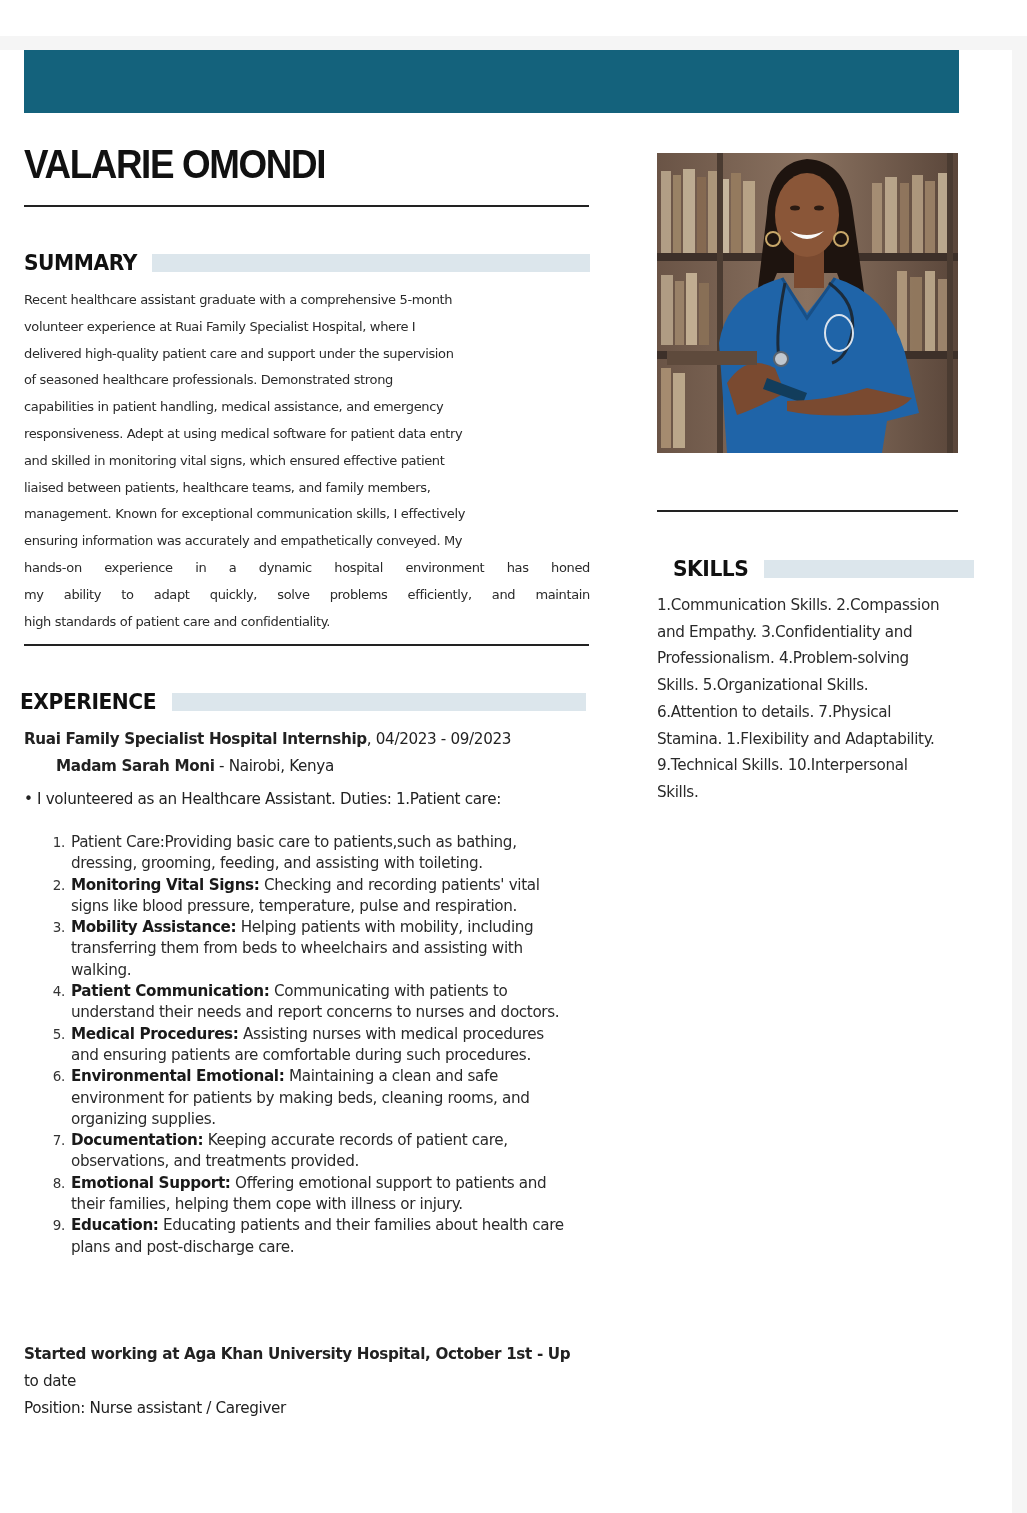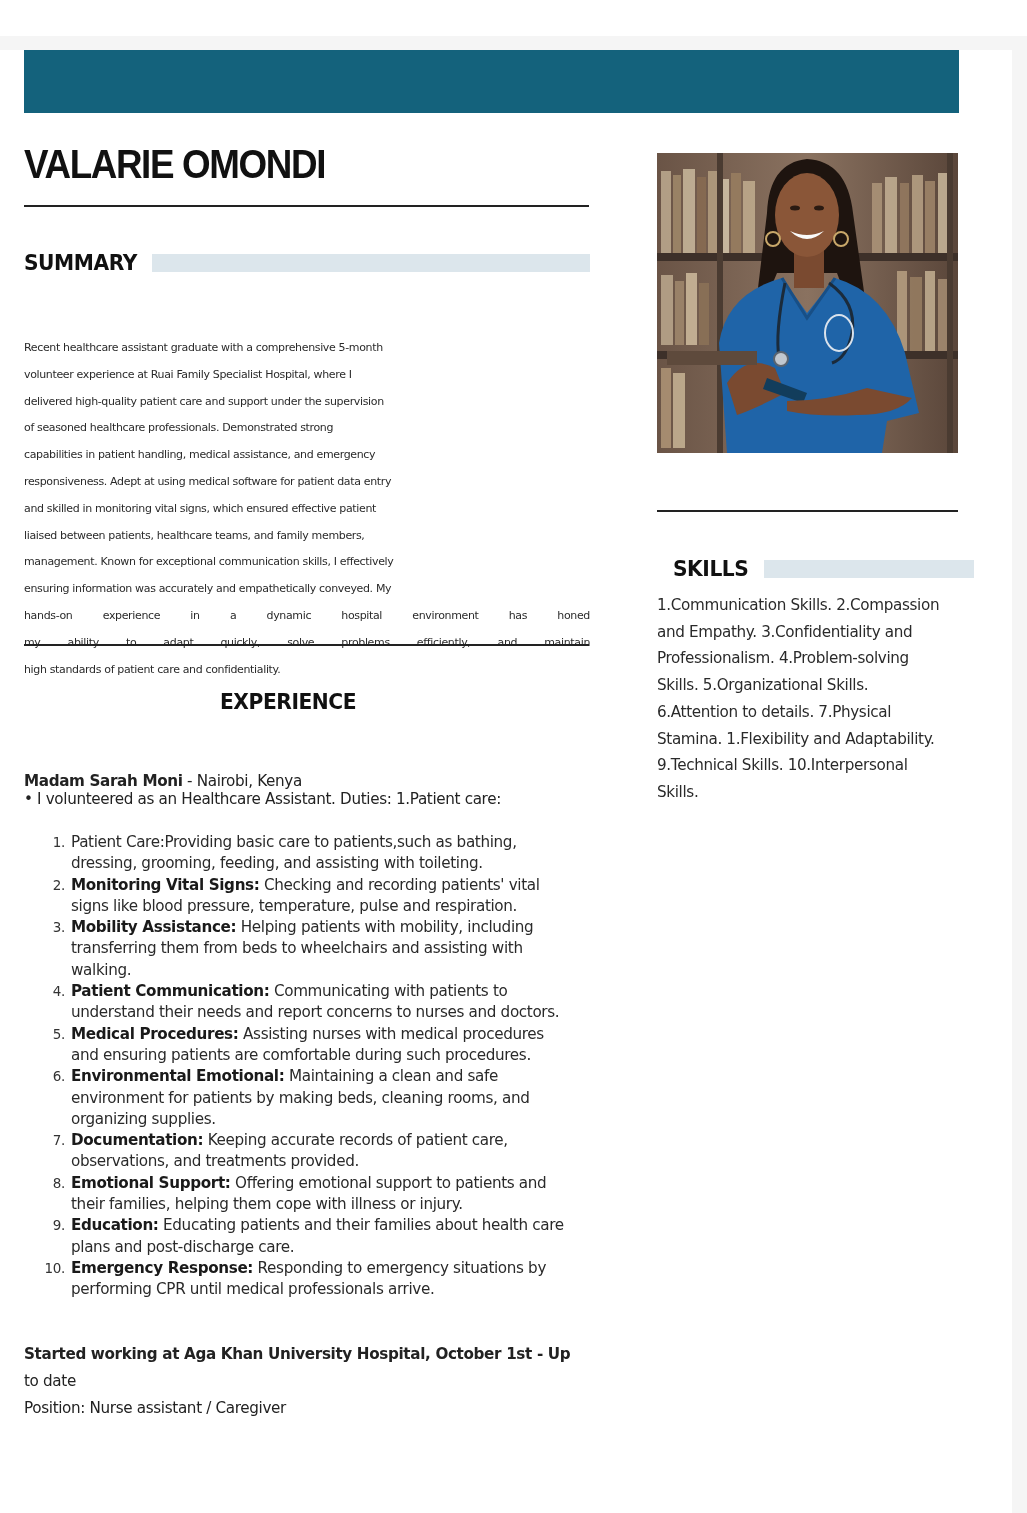--- a/index.html
+++ b/index.html
@@ -16,22 +16,22 @@
 
   .name { position: absolute; left: 24px; top: 92px; font-family: "Liberation Sans", sans-serif; font-weight: bold;
           font-size: 40px; letter-spacing: -1.5px; color: #111; transform: scaleX(0.92); transform-origin: left; }
   .rule { position: absolute; height: 2px; background: #222; }
 
   .section-head { position: absolute; display: flex; align-items: center; }
   .section-head .title { font-family: "DejaVu Sans", sans-serif; font-weight: bold; font-size: 22px; color: #111;
           letter-spacing: -0.5px; white-space: nowrap; transform: scaleX(0.92); transform-origin: left; }
   .section-head .bar { height: 18px; background: #dce6ec; flex: 1; }
 
-  .summary-text { position: absolute; left: 24px; top: 237px; width: 566px; font-size: 11px; line-height: 26.8px;
-          color: #2a2a2a; letter-spacing: -0.35px; text-align: left; margin-top: 48px; }
+  .summary-text { position: absolute; left: 24px; top: 237px; width: 566px; font-size: 13px; line-height: 26.8px;
+          color: #2a2a2a; letter-spacing: -0.35px; text-align: left; }
   .summary-text .just { text-align: justify; text-align-last: justify; display: block; }
 
   .exp-line { position: absolute; left: 24px; font-size: 15.2px; color: #222; letter-spacing: -0.35px; white-space: nowrap; }
   .exp-line b { font-weight: bold; }
 
   .duties { position: absolute; left: 24px; top: 782px; width: 566px; }
   .duty { display: flex; font-size: 15.2px; line-height: 21.3px; color: #2a2a2a; letter-spacing: -0.35px; }
   .duty .num { width: 47px; text-align: right; padding-right: 6px; flex-shrink: 0; font-size: 13.5px; color: #333; }
   .duty .body { width: 500px; }
   .duty .body b { color: #1a1a1a; }
@@ -71,26 +71,29 @@
     <span class="line" style="display:block">liaised between patients, healthcare teams, and family members,</span>
     <span class="line" style="display:block">management. Known for exceptional communication skills, I effectively</span>
     <span class="line" style="display:block">ensuring information was accurately and empathetically conveyed. My</span>
     <span class="line just">hands-on experience in a dynamic hospital environment has honed</span>
     <span class="line just">my ability to adapt quickly, solve problems efficiently, and maintain</span>
     <span class="line" style="display:block">high standards of patient care and confidentiality.</span>
   </div>
 
   <div class="rule" style="left:24px; top:594px; width:565px;"></div>
 
-  <div class="section-head" style="left:13px; top:639px; width:566px;flex-direction:column;">
+  <div class="section-head" style="left:20px; top:639px; width:566px;">
     <span class="title" style="width:152px;">EXPERIENCE</span>
     <span class="bar"></span>
   </div>
 
-  <div class="exp-line" style="top:722px;">
+  <div class="exp-line" style="top:680px;">
+    <b>Ruai Family Specialist Hospital Internship</b><span>, 04/2023 - 09/2023</span>
+  </div>
+  <div class="exp-line" style="top:707px;margin-left:32px;">
     <b>Madam Sarah Moni</b><span> - Nairobi, Kenya</span>
   </div>
   <div class="exp-line" style="top:740px;text-align:center;">• I volunteered as an Healthcare Assistant. Duties: 1.Patient care:</div>
 
   <div class="duties">
     <div class="duty">
       <span class="num">1.</span>
       <span class="body"><b></b><span>Patient Care:Providing basic care to patients,such as bathing, dressing, grooming, feeding, and assisting with toileting.</span></span>
     </div>
     <div class="duty">
@@ -117,24 +120,20 @@
       <span class="num">7.</span>
       <span class="body"><b>Documentation:</b><span> Keeping accurate records of patient care, observations, and treatments provided.</span></span>
     </div>
     <div class="duty">
       <span class="num">8.</span>
       <span class="body"><b>Emotional Support:</b><span> Offering emotional support to patients and their families, helping them cope with illness or injury.</span></span>
     </div>
     <div class="duty">
       <span class="num">9.</span>
       <span class="body"><b>Education:</b><span> Educating patients and their families about health care plans and post-discharge care.</span></span>
-    </div>
-    <div class="duty">
-      <span class="num">10.</span>
-      <span class="body"><b>Emergency Response:</b><span> Responding to emergency situations by performing CPR until medical professionals arrive.</span></span>
     </div>
   </div>
 
   <div class="exp-line" style="top:1295px; font-weight:bold;">Started working at Aga Khan University Hospital, October 1st - Up</div>
   <div class="exp-line" style="top:1322px; font-weight:normal;">to date</div>
   <div class="exp-line" style="top:1349px; font-weight:normal;">Position: Nurse assistant / Caregiver</div>
 
   <div class="photo">
     <svg width="301" height="300" viewBox="0 0 301 300">
       <defs>

